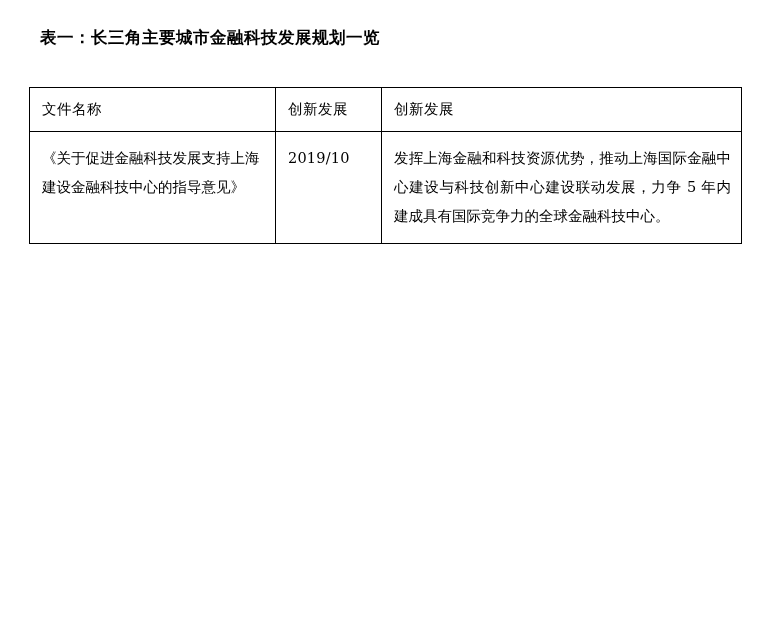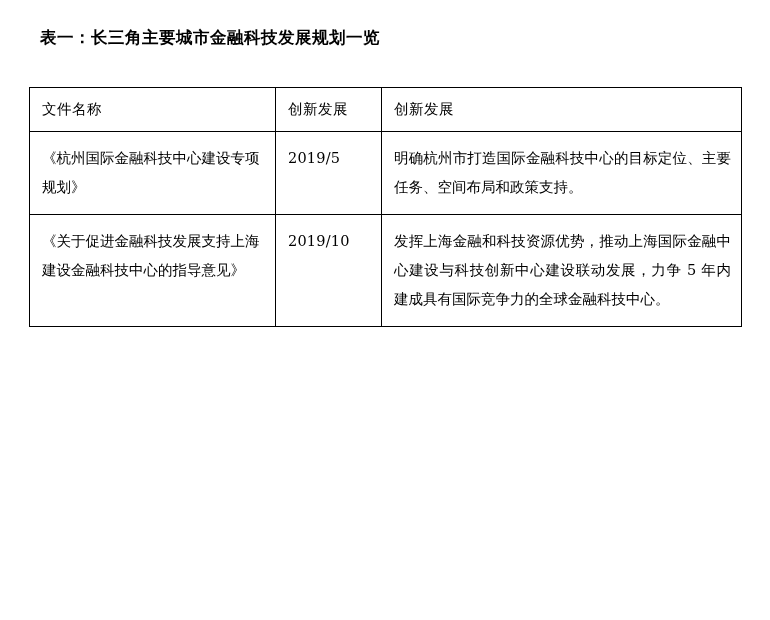--- a/index.html
+++ b/index.html
@@ -91,25 +91,20 @@
             <span class="head-label">文件名称</span>
           </td>
           <td>
             <span class="head-label">创新发展</span>
           </td>
           <td>
             <span class="head-label">创新发展</span>
           </td>
         </tr>
 
-        <tr>
-          <td class="cell-name">《杭州国际金融科技中心建设专项规划》</td>
-          <td class="cell-date">2019/5</td>
-          <td class="cell-content">明确杭州市打造国际金融科技中心的目标定位、主要任务、空间布局和政策支持。</td>
-        </tr>
 
         <tr>
           <td class="cell-name">《关于促进金融科技发展支持上海建设金融科技中心的指导意见》</td>
           <td class="cell-date">2019/10</td>
           <td class="cell-content">发挥上海金融和科技资源优势，推动上海国际金融中心建设与科技创新中心建设联动发展，力争 5 年内建成具有国际竞争力的全球金融科技中心。</td>
         </tr>
 
       </tbody>
     </table>
   </div>

